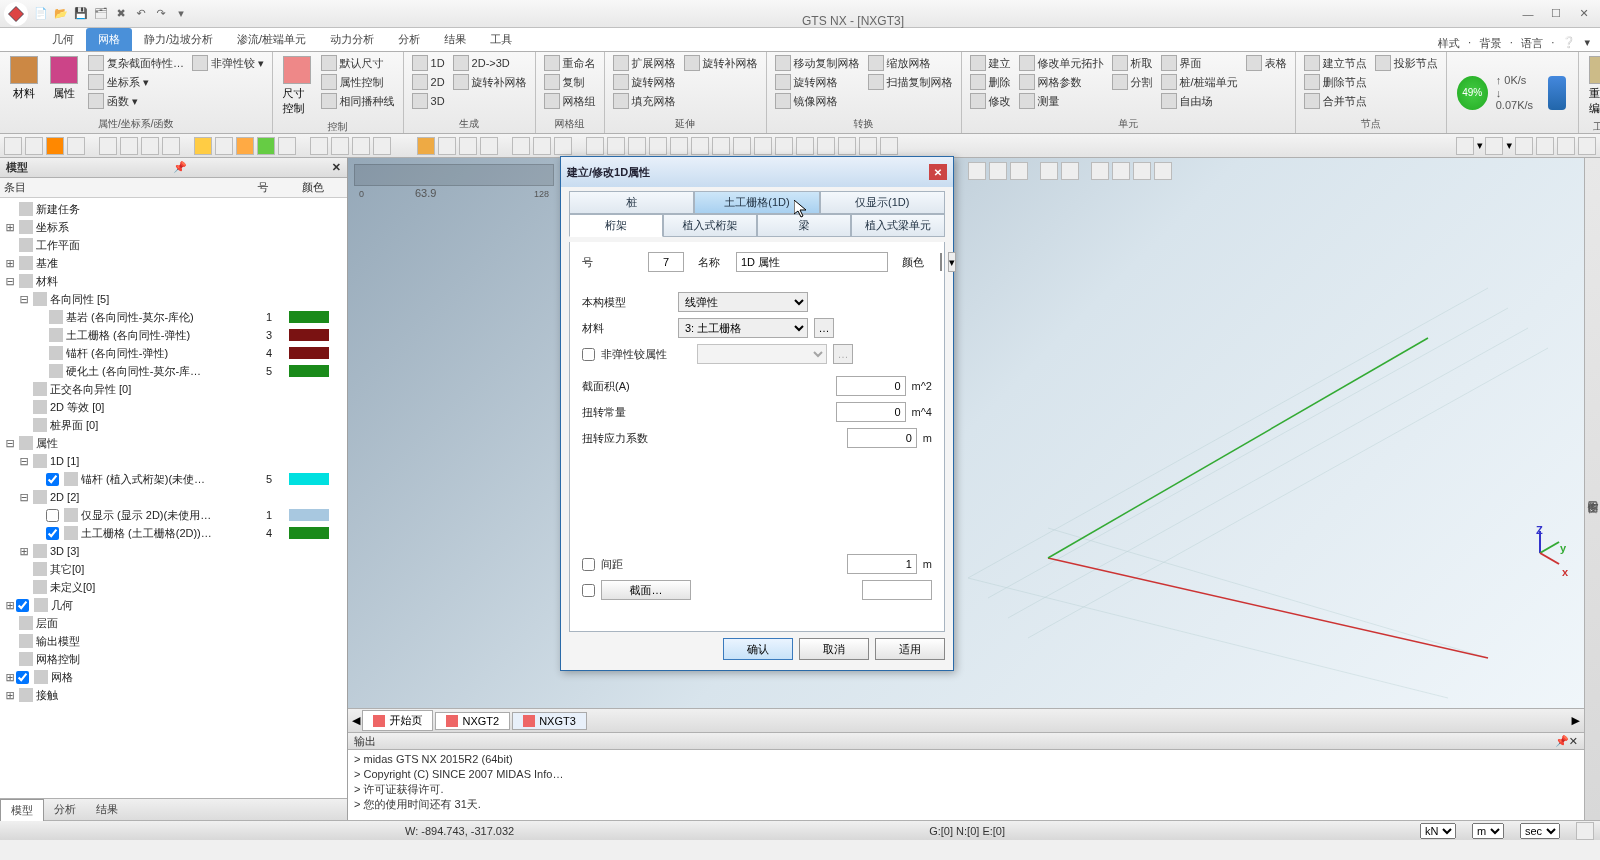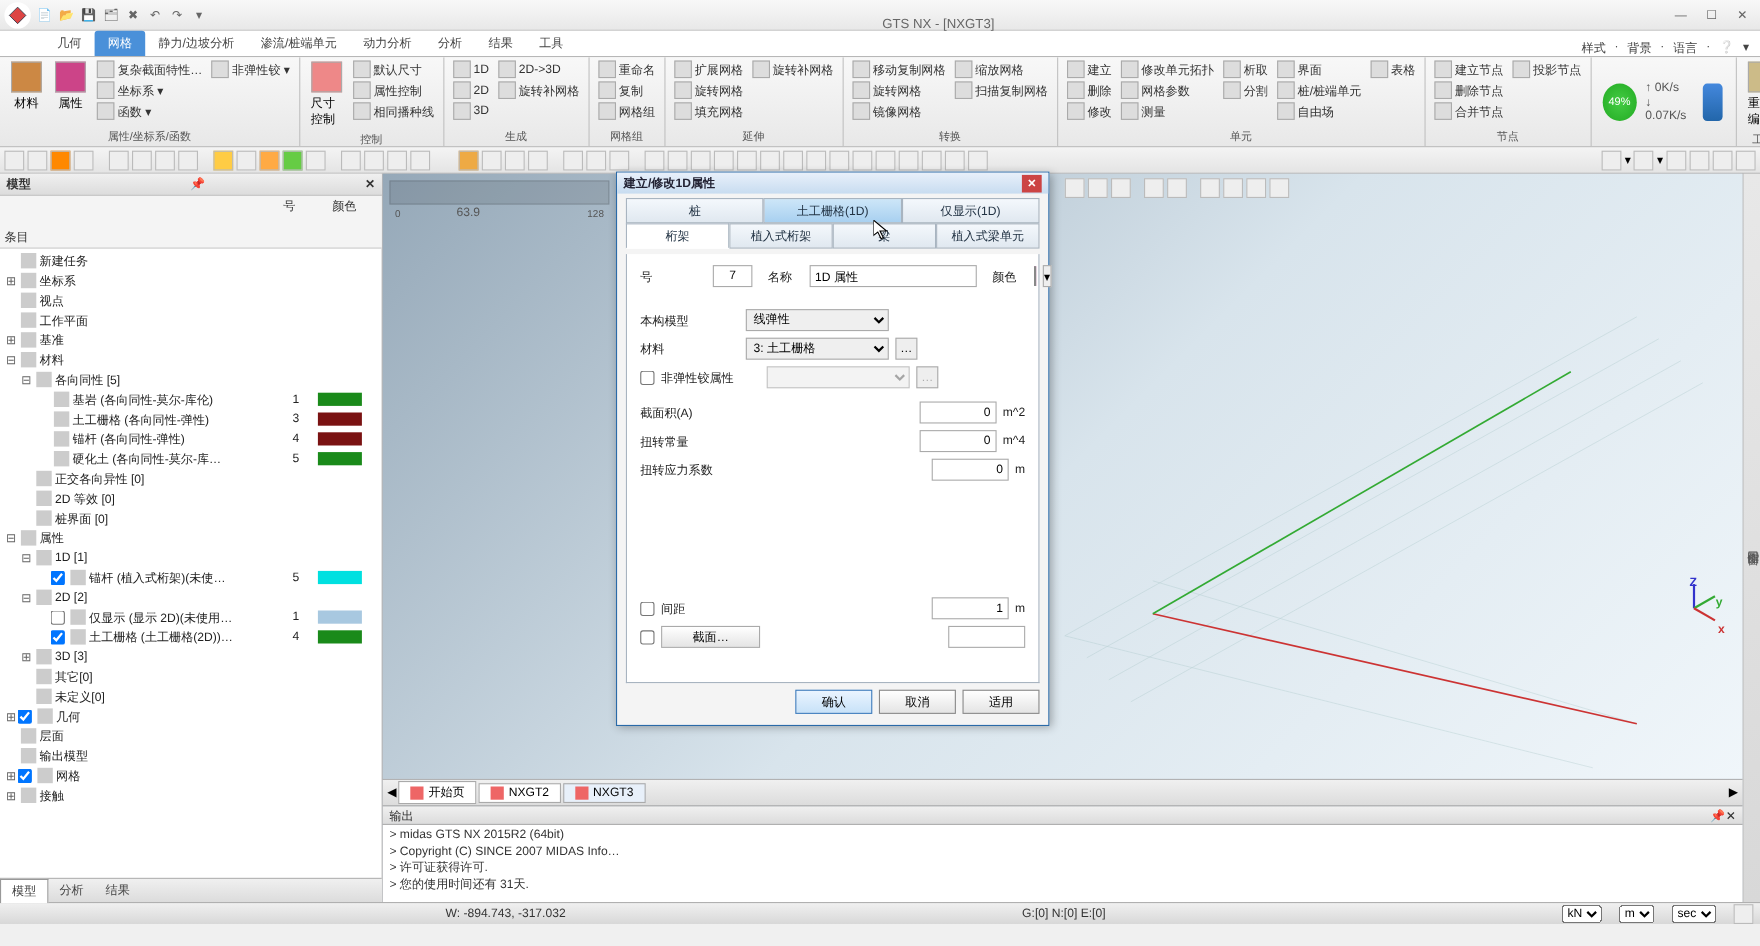--- a/index.html
+++ b/index.html
@@ -38,21 +38,21 @@
 .tbbtn { width: 18px; height: 18px; background: #eee; border: 1px solid #bbb; cursor: pointer; }
 
 
 .main { display: flex; height: calc(860px - 28px - 24px - 82px - 24px - 20px - 20px); }
 
 
 .left-panel { width: 348px; background: #fff; border-right: 1px solid #a0a0a0; display: flex; flex-direction: column; }
 .panel-header { height: 20px; background: linear-gradient(#f0f0f0, #dcdcdc); border-bottom: 1px solid #b0b0b0; display: flex; align-items: center; padding: 0 6px; color: #333; font-weight: bold; }
 .panel-header .x { margin-left: auto; cursor: pointer; }
 .tree-cols { display: flex; background: #f4f4f4; border-bottom: 1px solid #ccc; padding: 2px 4px; color: #333; }
-.tree-cols span:nth-child(1) { flex: 1; margin-top: 28px; }
+.tree-cols span:nth-child(1) { flex: 1; }
 .tree-cols span:nth-child(2) { width: 40px; text-align: center; }
 .tree-cols span:nth-child(3) { width: 60px; text-align: center; }
 .tree-body { flex: 1; overflow: auto; padding: 2px 0; }
 .tree-row { display: flex; align-items: center; height: 18px; padding-left: 4px; color: #222; cursor: pointer; }
 .tree-row .exp { width: 12px; display: inline-block; text-align: center; color: #666; }
 .tree-row .ic { width: 14px; height: 14px; margin: 0 3px; display: inline-block; background: #ccc; }
 .tree-row .lbl { flex: 1; white-space: nowrap; overflow: hidden; text-overflow: ellipsis; }
 .tree-row .num { width: 40px; text-align: center; }
 .tree-row .swatch { width: 40px; height: 12px; margin-right: 18px; }
 .ind1 { padding-left: 18px; } .ind2 { padding-left: 34px; }
@@ -76,21 +76,21 @@
 
 .statusbar { height: 20px; background: linear-gradient(#f0f0f0, #d8d8d8); border-top: 1px solid #b0b0b0; display: flex; align-items: center; color: #333; font-size: 10px; padding: 0 6px; gap: 16px; }
 .statusbar .sp { flex: 1; }
 
 
 .triad { position: absolute; right: 20px; bottom: 130px; width: 50px; height: 50px; }
 .triad .ax { position: absolute; width: 2px; height: 22px; transform-origin: bottom center; bottom: 25px; left: 25px; }
 
 
 .dialog { position: absolute; left: 560px; top: 156px; width: 394px; background: #f4f4f4; border: 1px solid #2a6aa8; box-shadow: 2px 2px 8px rgba(0,0,0,0.3); z-index: 100; }
-.dialog-title { height: 19px; background: linear-gradient(#e8f0fa, #c8dcf0); display: flex; align-items: center; padding: 4px 6px; color: #223; font-weight: bold; justify-content: center; }
+.dialog-title { height: 30px; background: linear-gradient(#e8f0fa, #c8dcf0); display: flex; align-items: center; padding: 4px 6px; color: #223; font-weight: bold; justify-content: center; }
 .dialog-title .x { margin-left: auto; width: 18px; height: 16px; background: #c44; color: #fff; display: flex; align-items: center; justify-content: center; cursor: pointer; font-size: 10px; }
 .dialog-body { padding: 4px 8px 8px; }
 .dlg-tabs { display: flex; flex-wrap: wrap; margin-bottom: 6px; }
 .dlg-tab { border: 1px solid #a8b4c0; padding: 3px 0; text-align: center; background: linear-gradient(#f4f8fc, #e0e8f0); cursor: pointer; color: #234; width: 33.33%; box-sizing: border-box; }
 .dlg-tab.hl { background: linear-gradient(#cde6f8, #a8d0f0); }
 .dlg-tab.active { background: #fff; border-bottom: 1px solid #fff; position: relative; z-index: 2; }
 .tab-content { border: 1px solid #a8b4c0; border-top: none; background: #fff; padding: 10px 12px; min-height: 390px; margin-top: -1px; }
 .form-row { display: flex; align-items: center; margin-bottom: 6px; gap: 6px; color: #222; }
 .form-row label { min-width: 60px; }
 .form-row input[type=text] { border: 1px solid #aaa; padding: 2px 4px; height: 20px; }
@@ -503,27 +503,20 @@
         <div class="tree-row ind0">
           <span class="exp">⊞</span>
           <span class="ic"></span>
           <span class="lbl">坐标系</span>
           <span class="num"></span>
           <span class="swatch"></span>
         </div>
         <div class="tree-row ind0">
           <span class="exp"></span>
           <span class="ic"></span>
-          <span class="lbl">视点</span>
-          <span class="num"></span>
-          <span class="swatch"></span>
-        </div>
-        <div class="tree-row ind0">
-          <span class="exp"></span>
-          <span class="ic"></span>
           <span class="lbl">工作平面</span>
           <span class="num"></span>
           <span class="swatch"></span>
         </div>
         <div class="tree-row ind0">
           <span class="exp">⊞</span>
           <span class="ic"></span>
           <span class="lbl">基准</span>
           <span class="num"></span>
           <span class="swatch"></span>
@@ -669,20 +662,27 @@
           <span class="exp"></span>
           <span class="ic"></span>
           <span class="lbl">层面</span>
           <span class="num"></span>
           <span class="swatch"></span>
         </div>
         <div class="tree-row ind0">
           <span class="exp"></span>
           <span class="ic"></span>
           <span class="lbl">输出模型</span>
+          <span class="num"></span>
+          <span class="swatch"></span>
+        </div>
+        <div class="tree-row ind0">
+          <span class="exp"></span>
+          <span class="ic"></span>
+          <span class="lbl">网格控制</span>
           <span class="num"></span>
           <span class="swatch"></span>
         </div>
         <div class="tree-row ind0">
           <span class="exp">⊞</span>
           <input type="checkbox" checked="" style="margin-right: 2px;">
           <span class="ic"></span>
           <span class="lbl">网格</span>
           <span class="num"></span>
           <span class="swatch"></span>

